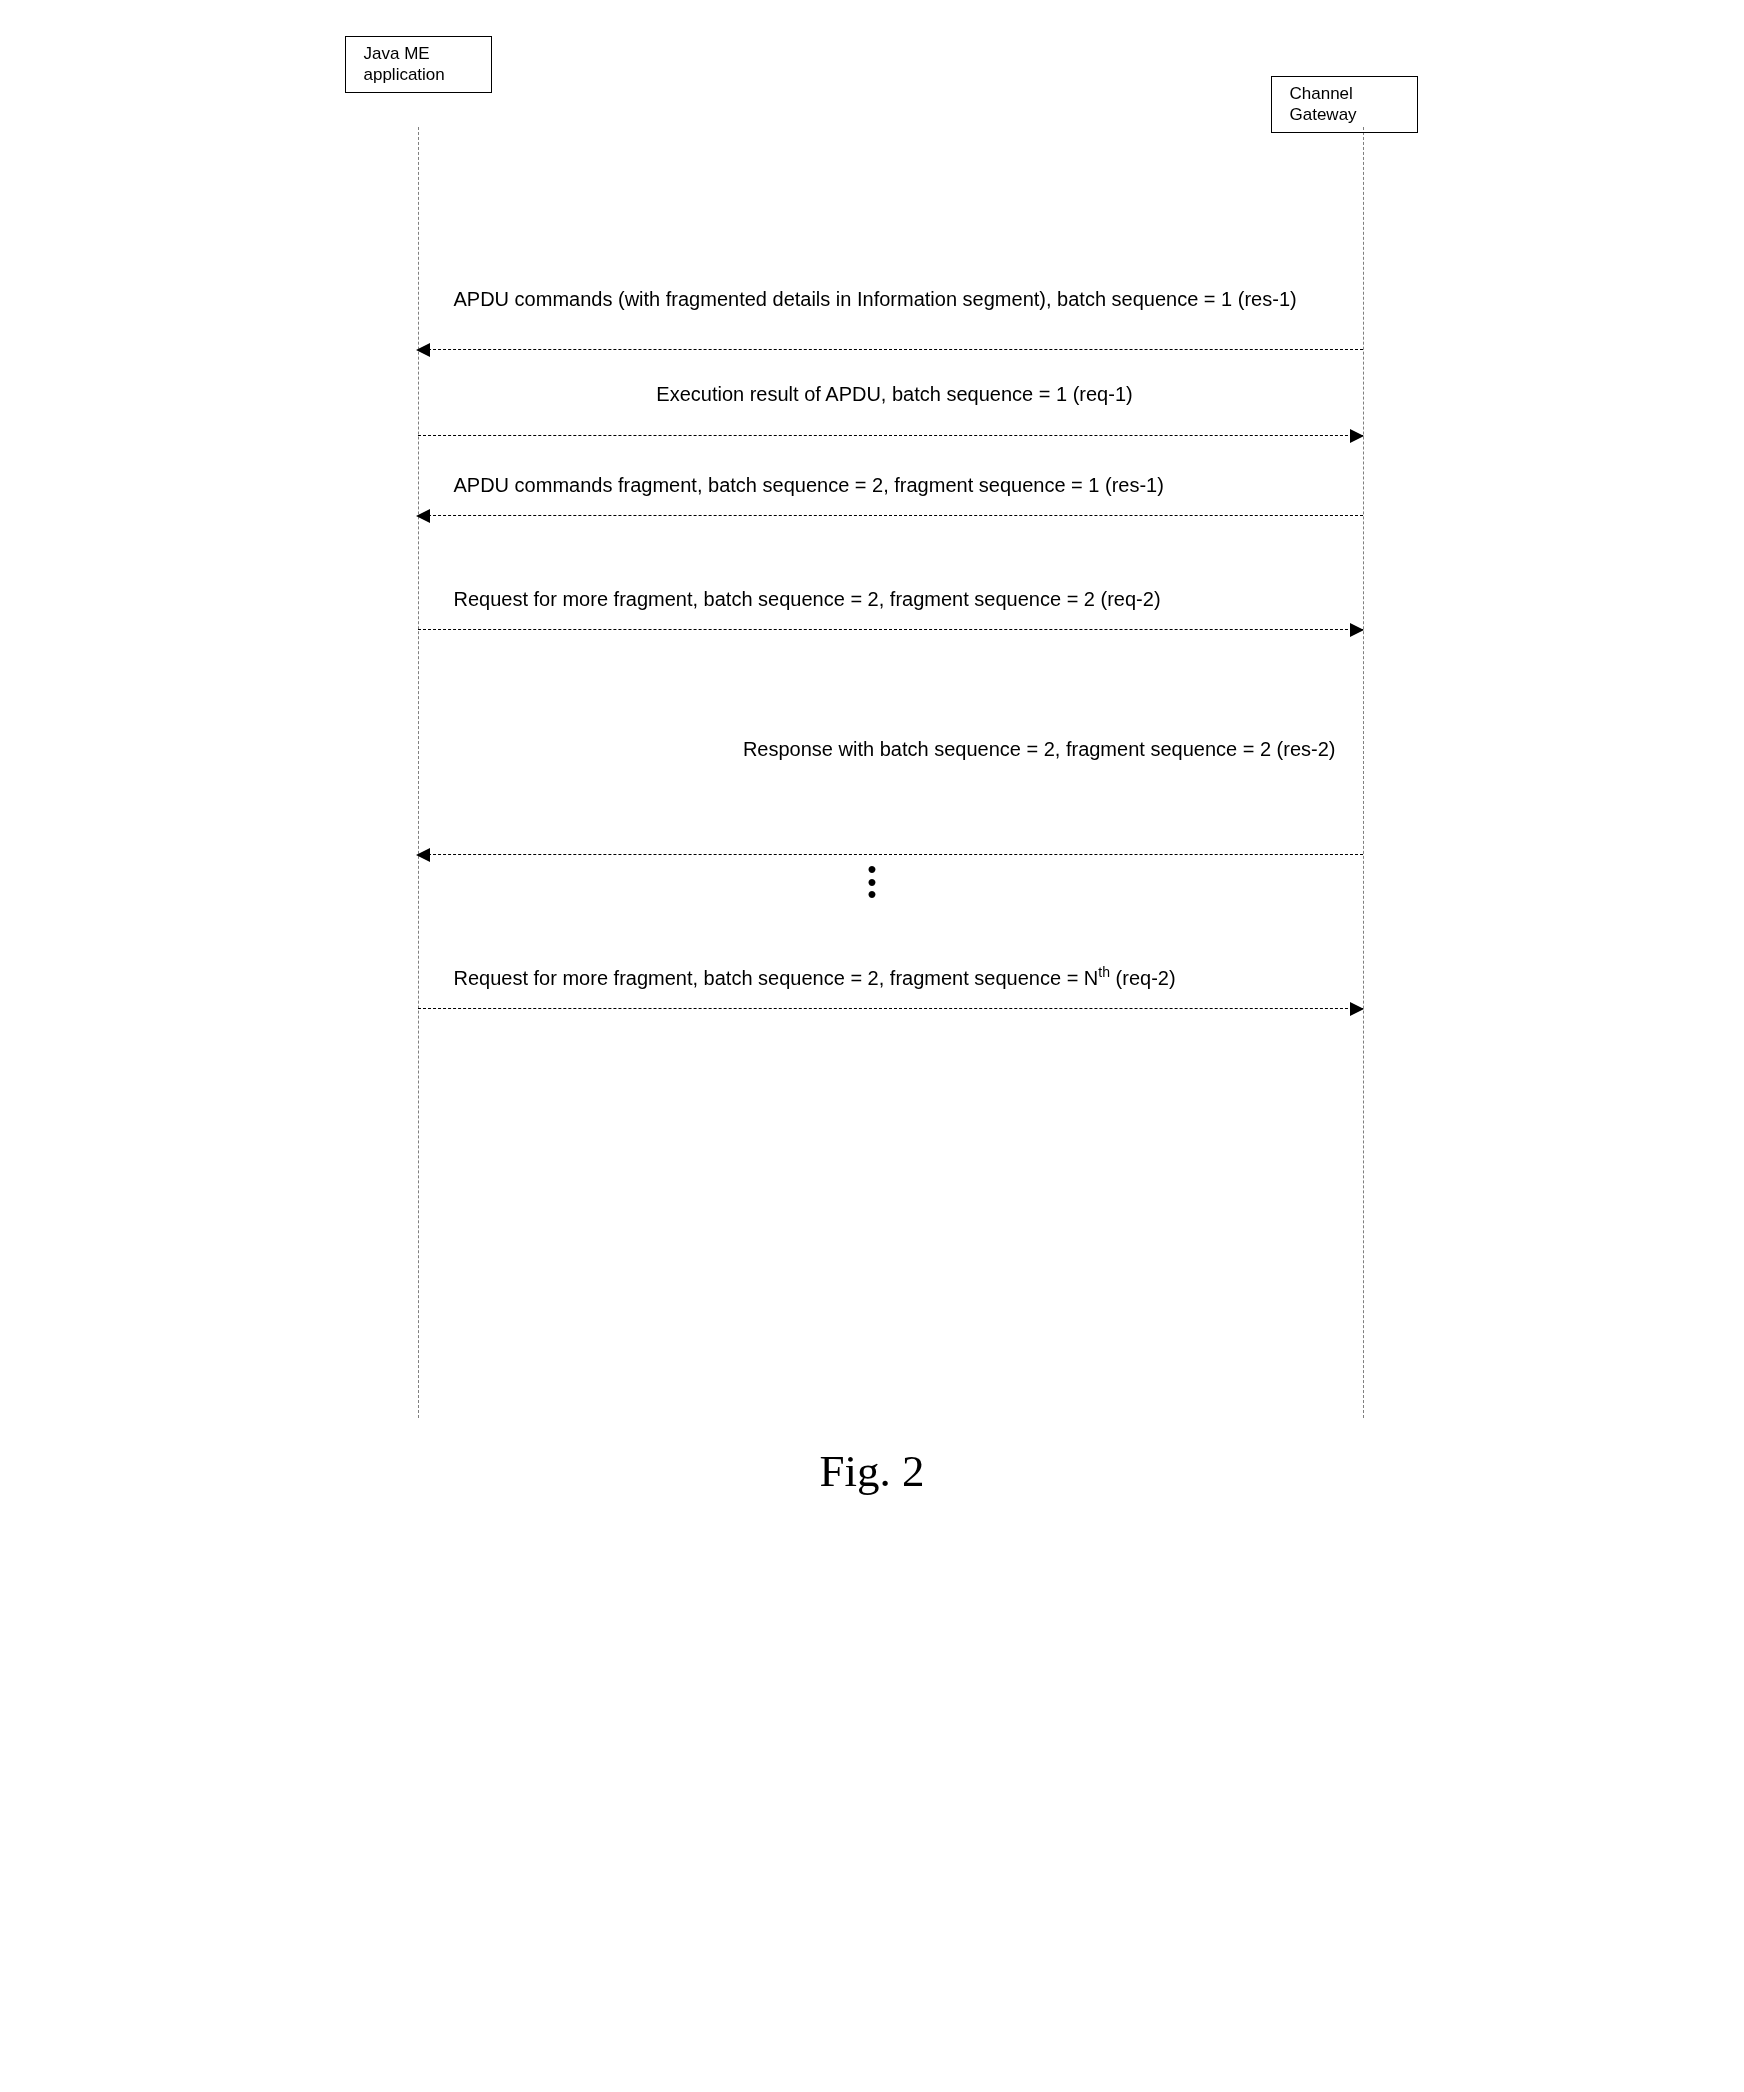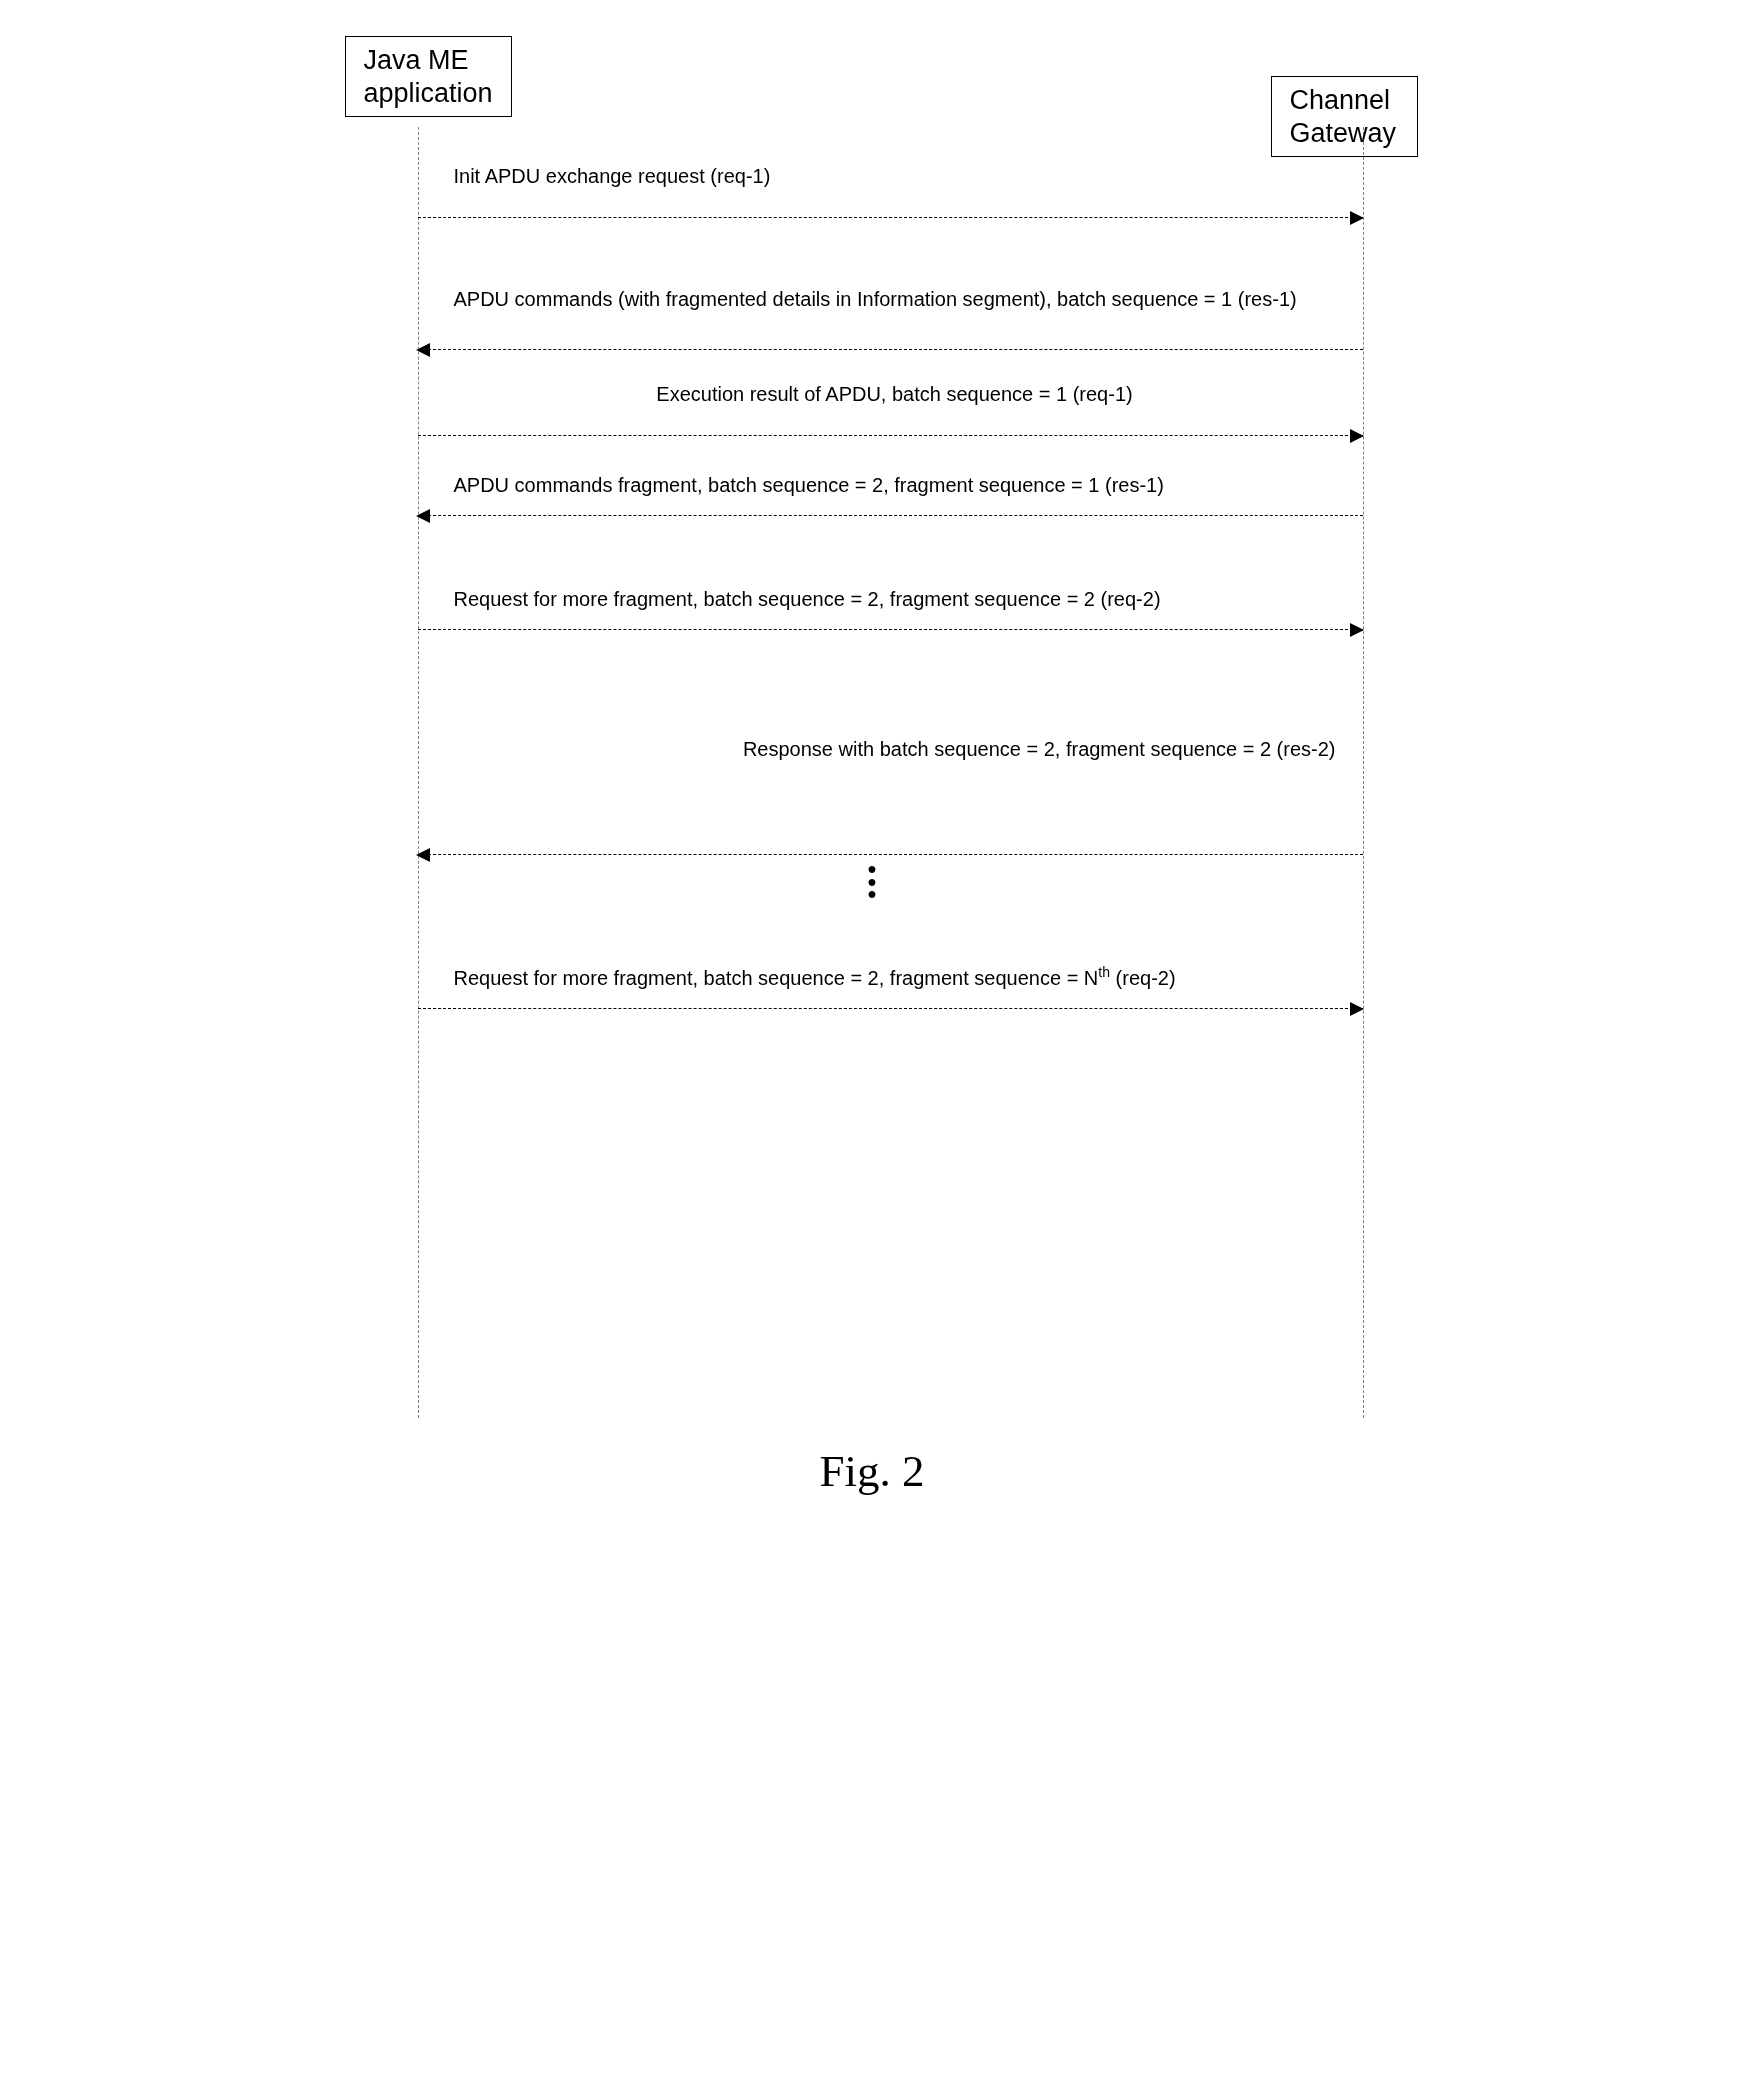--- a/index.html
+++ b/index.html
@@ -17,21 +17,21 @@
     margin: 0 auto;
   }
   .participant {
     position: absolute;
     top: 0;
     border: 1.8px solid #000;
     background: #fff;
     padding: 7.3px 18px;
     text-align: left;
     line-height: 1.2;
-    font-size: 27px;
+    font-size: 17px;
     min-width: 109px;
   }
   .lifeline {
     position: absolute;
     top: 91px;
     bottom: 0;
     width: 0;
     border-left: 1.8px dashed rgba(0,0,0,0.5);
   }
   .msg {
@@ -104,27 +104,20 @@
 application</span>
   </div>
   <div class="participant" style="right:0;margin-top:40px;">
     <span style="white-space:pre-line;">Channel
 Gateway</span>
   </div>
 
   <div class="lifeline" style="left:91px;"></div>
   <div class="lifeline" style="left:1036px;"></div>
 
-  <div class="msg" style="top:127px;">
-    <div class="label">Init APDU exchange request (req-1)</div>
-    <div class="arrow-right" style="margin-top:27px;">
-      <div class="line"></div>
-        <div class="head"></div>
-    </div>
-  </div>
 
   <div class="msg" style="top:218px;margin-top:32px;">
     <div class="label">APDU commands (with fragmented details in Information segment), batch sequence = 1 (res-1)</div>
     <div class="arrow-left" style="margin-top:36px;">
       <div class="line"></div>
         <div class="head"></div>
     </div>
   </div>
 
   <div class="msg" style="top:345px;text-align:center;">

